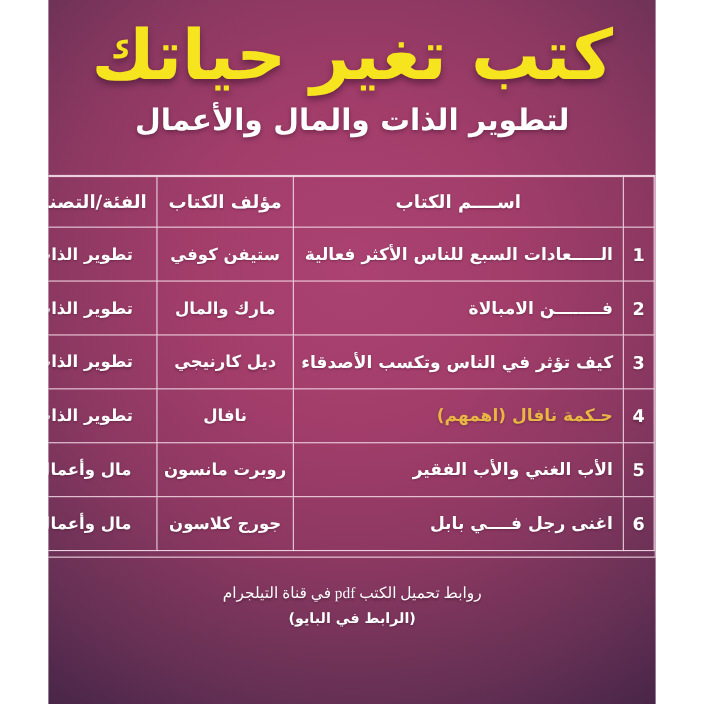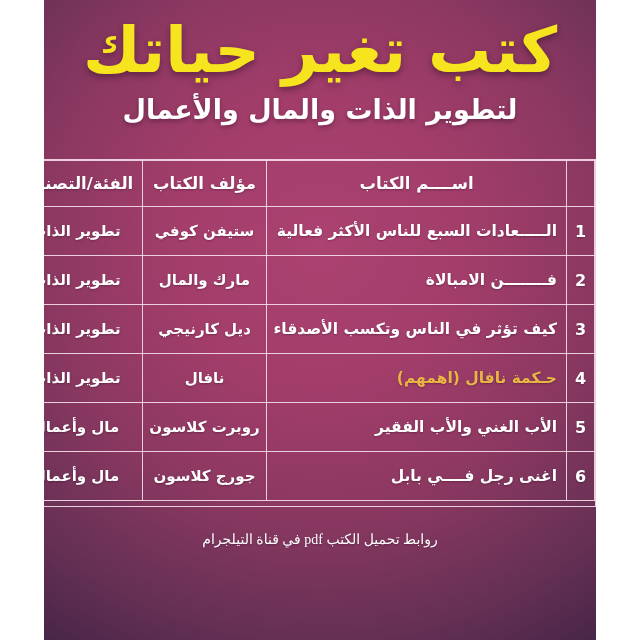--- a/index.html
+++ b/index.html
@@ -133,30 +133,31 @@
         </tr>
         <tr>
           <td class="num">4</td>
           <td class="bname gold">حـكمة نافال (اهمهم)</td>
           <td class="author">نافال</td>
           <td class="cat">تطوير الذات</td>
         </tr>
         <tr>
           <td class="num">5</td>
           <td class="bname">الأب الغني والأب الفقير</td>
-          <td class="author">روبرت كلاسون</td>
+          <td class="author">روبرت مانسون</td>
           <td class="cat">مال وأعمال</td>
         </tr>
         <tr>
           <td class="num">6</td>
           <td class="bname">اغنى رجل فــــي بابل</td>
           <td class="author">جورج كلاسون</td>
           <td class="cat">مال وأعمال</td>
         </tr>
       </tbody>
     </table>
   </div>
 
   <div class="footer">
     <div class="footer-line1">روابط تحميل الكتب pdf في قناة التيلجرام</div>
+    <div class="footer-line2">(الرابط في البايو)</div>
   </div>
 
 </div>
 
 </body></html>

